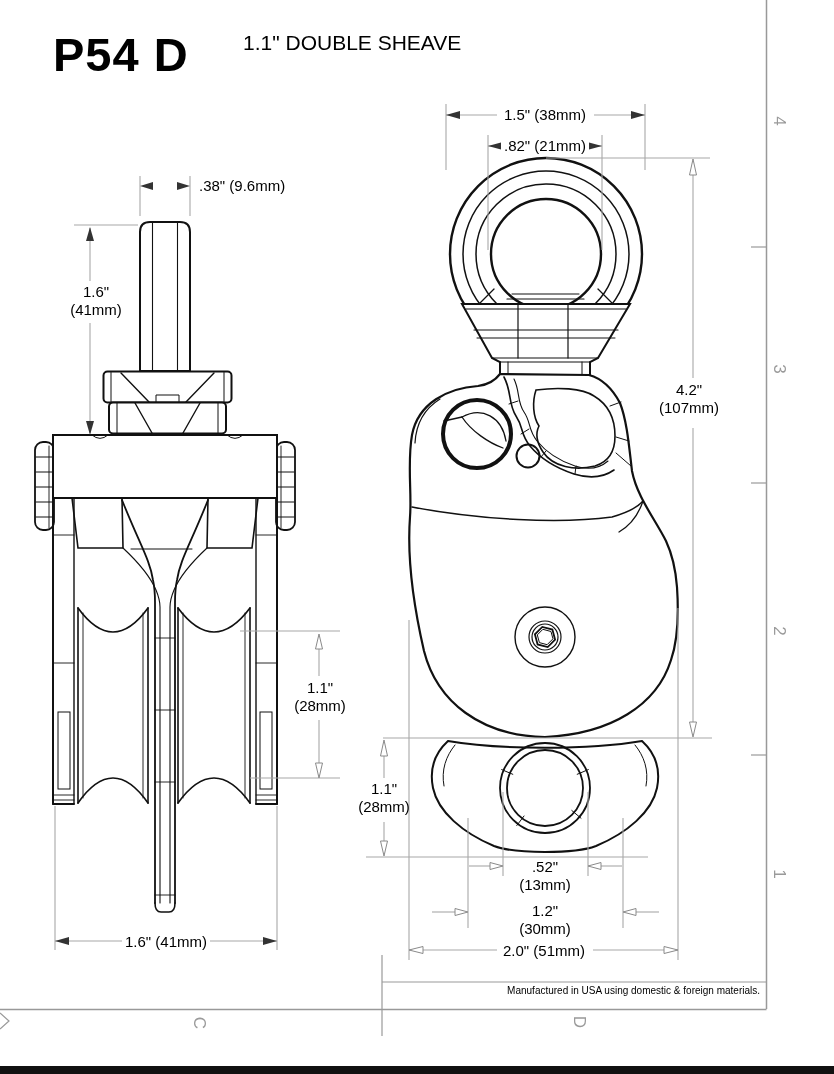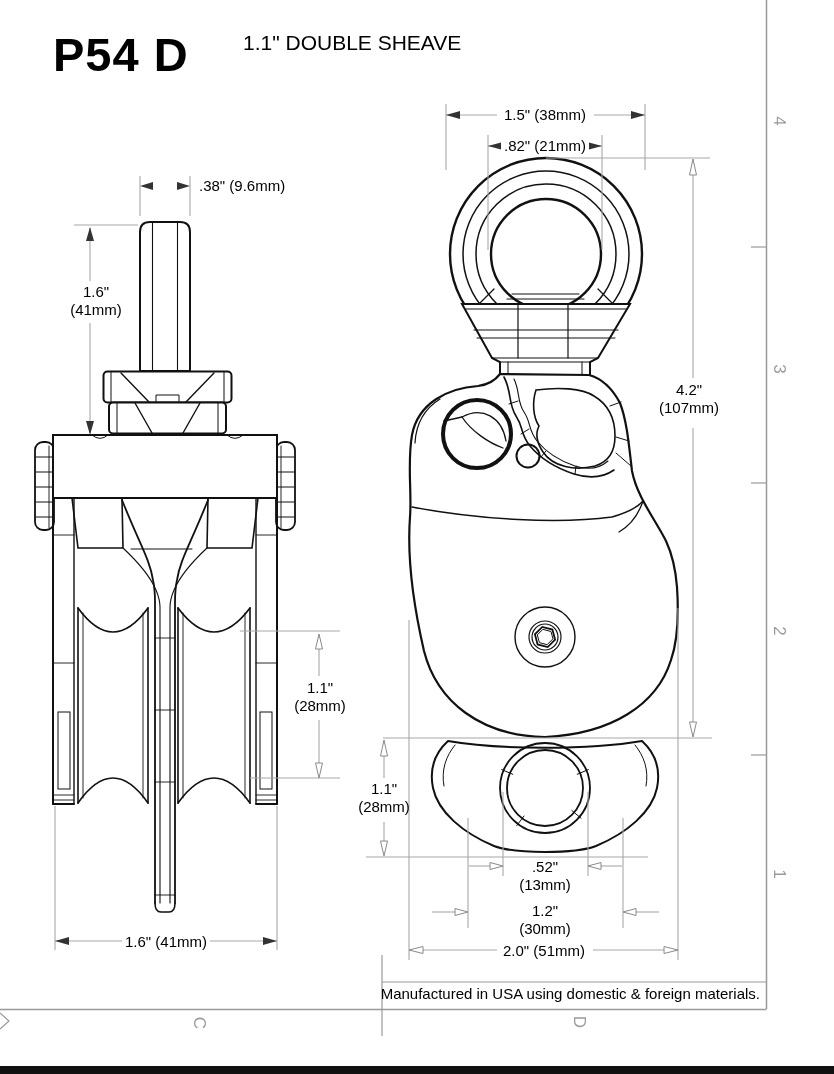--- a/index.html
+++ b/index.html
@@ -4,21 +4,21 @@
 <style>
   html,body{margin:0;padding:0;background:#fff;}
   .page{position:relative;width:834px;height:1074px;background:#fff;overflow:hidden;
         font-family:"Liberation Sans",sans-serif;}
   .page svg{position:absolute;left:0;top:0;}
   .label{position:absolute;color:#000;white-space:nowrap;}
   .title{font-size:47px;font-weight:bold;letter-spacing:1px;}
   .subtitle{font-size:21px;font-weight:normal;}
   .dim{font-size:15px;line-height:18px;text-align:center;transform:translateX(-50%);}
   .dim-left{font-size:15px;line-height:18px;text-align:left;transform:none;}
-  .footer-note{font-size:15px;text-align:right;width:380px;}
+  .footer-note{font-size:10px;text-align:right;width:380px;}
   .zone{position:absolute;color:#9a9a9a;font-size:17px;width:18px;height:18px;
         text-align:center;transform:rotate(90deg);}
 </style>
 </head>
 <body>
 
 <div class="page">
 
 <svg width="834" height="1074" viewBox="0 0 834 1074">
 

